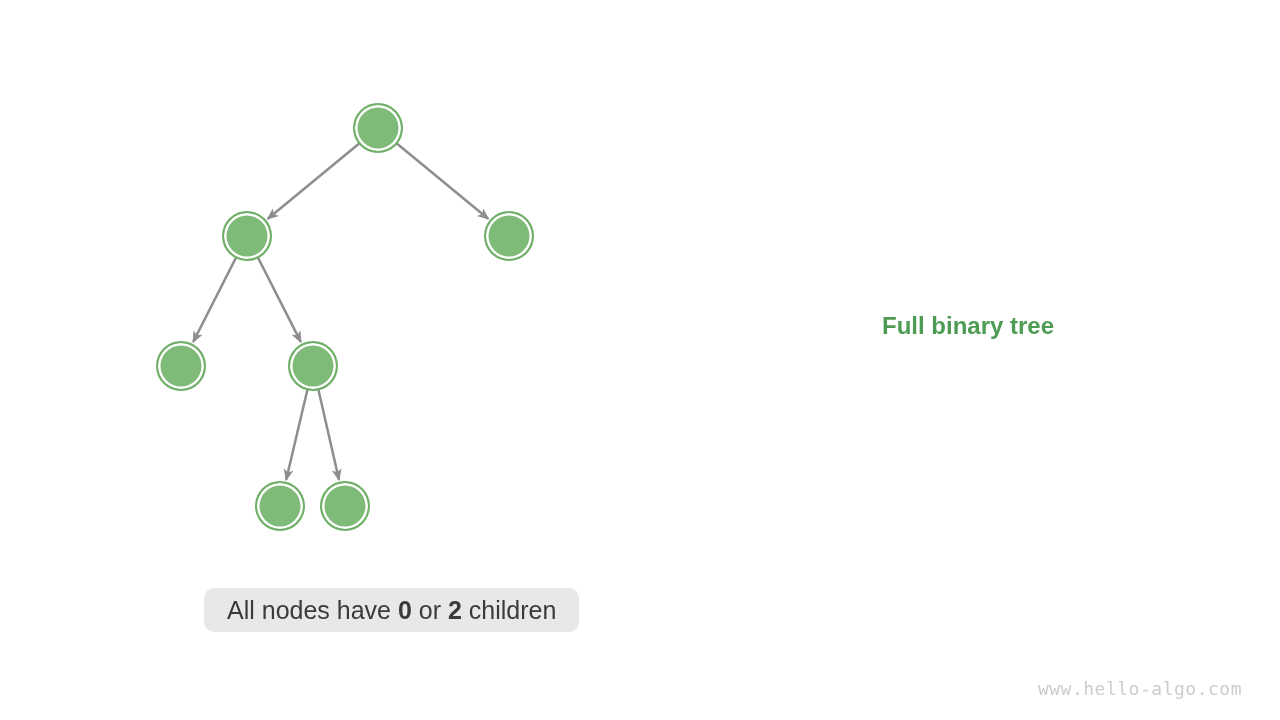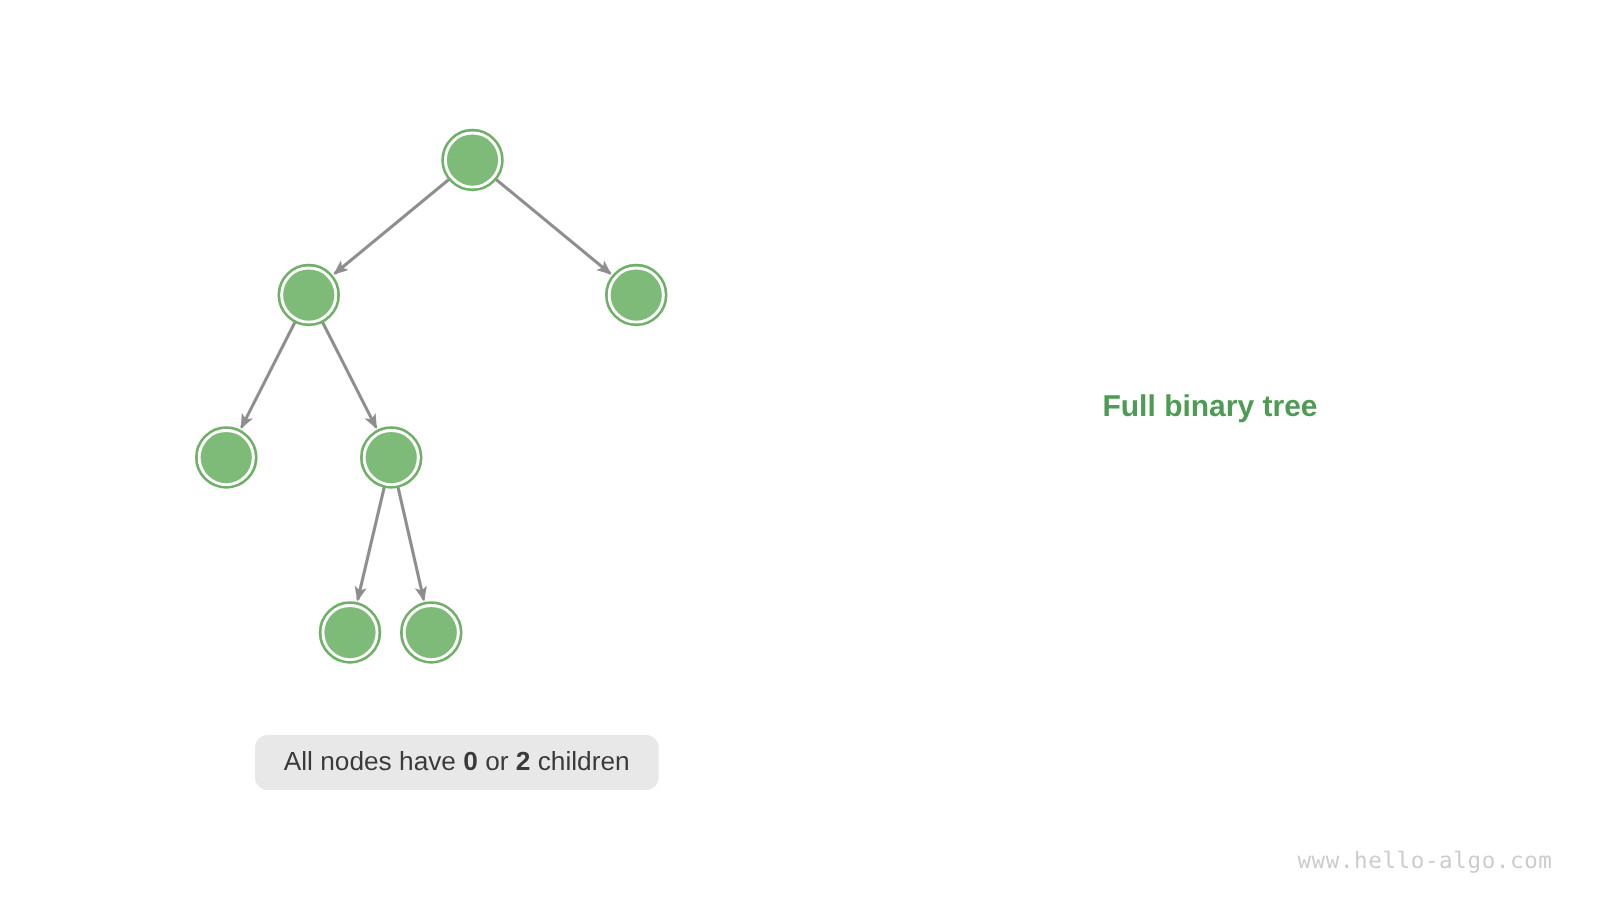--- a/index.html
+++ b/index.html
@@ -47,21 +47,21 @@
     margin-top: 10px;
   }
   .caption {
     position: absolute;
     left: 204px;
     top: 588px;
     padding: 9px 23px;
     border-radius: 10px;
     background: var(--caption-bg, #E8E8E8);
     color: var(--caption-fg, #3A3A3A);
-    font-size: 21px;
+    font-size: 25px;
     line-height: 26px;
     white-space: nowrap;
   }
   .caption .b {
     font-weight: bold;
   }
   .watermark {
     position: absolute;
     right: 38px;
     top: 678px;

